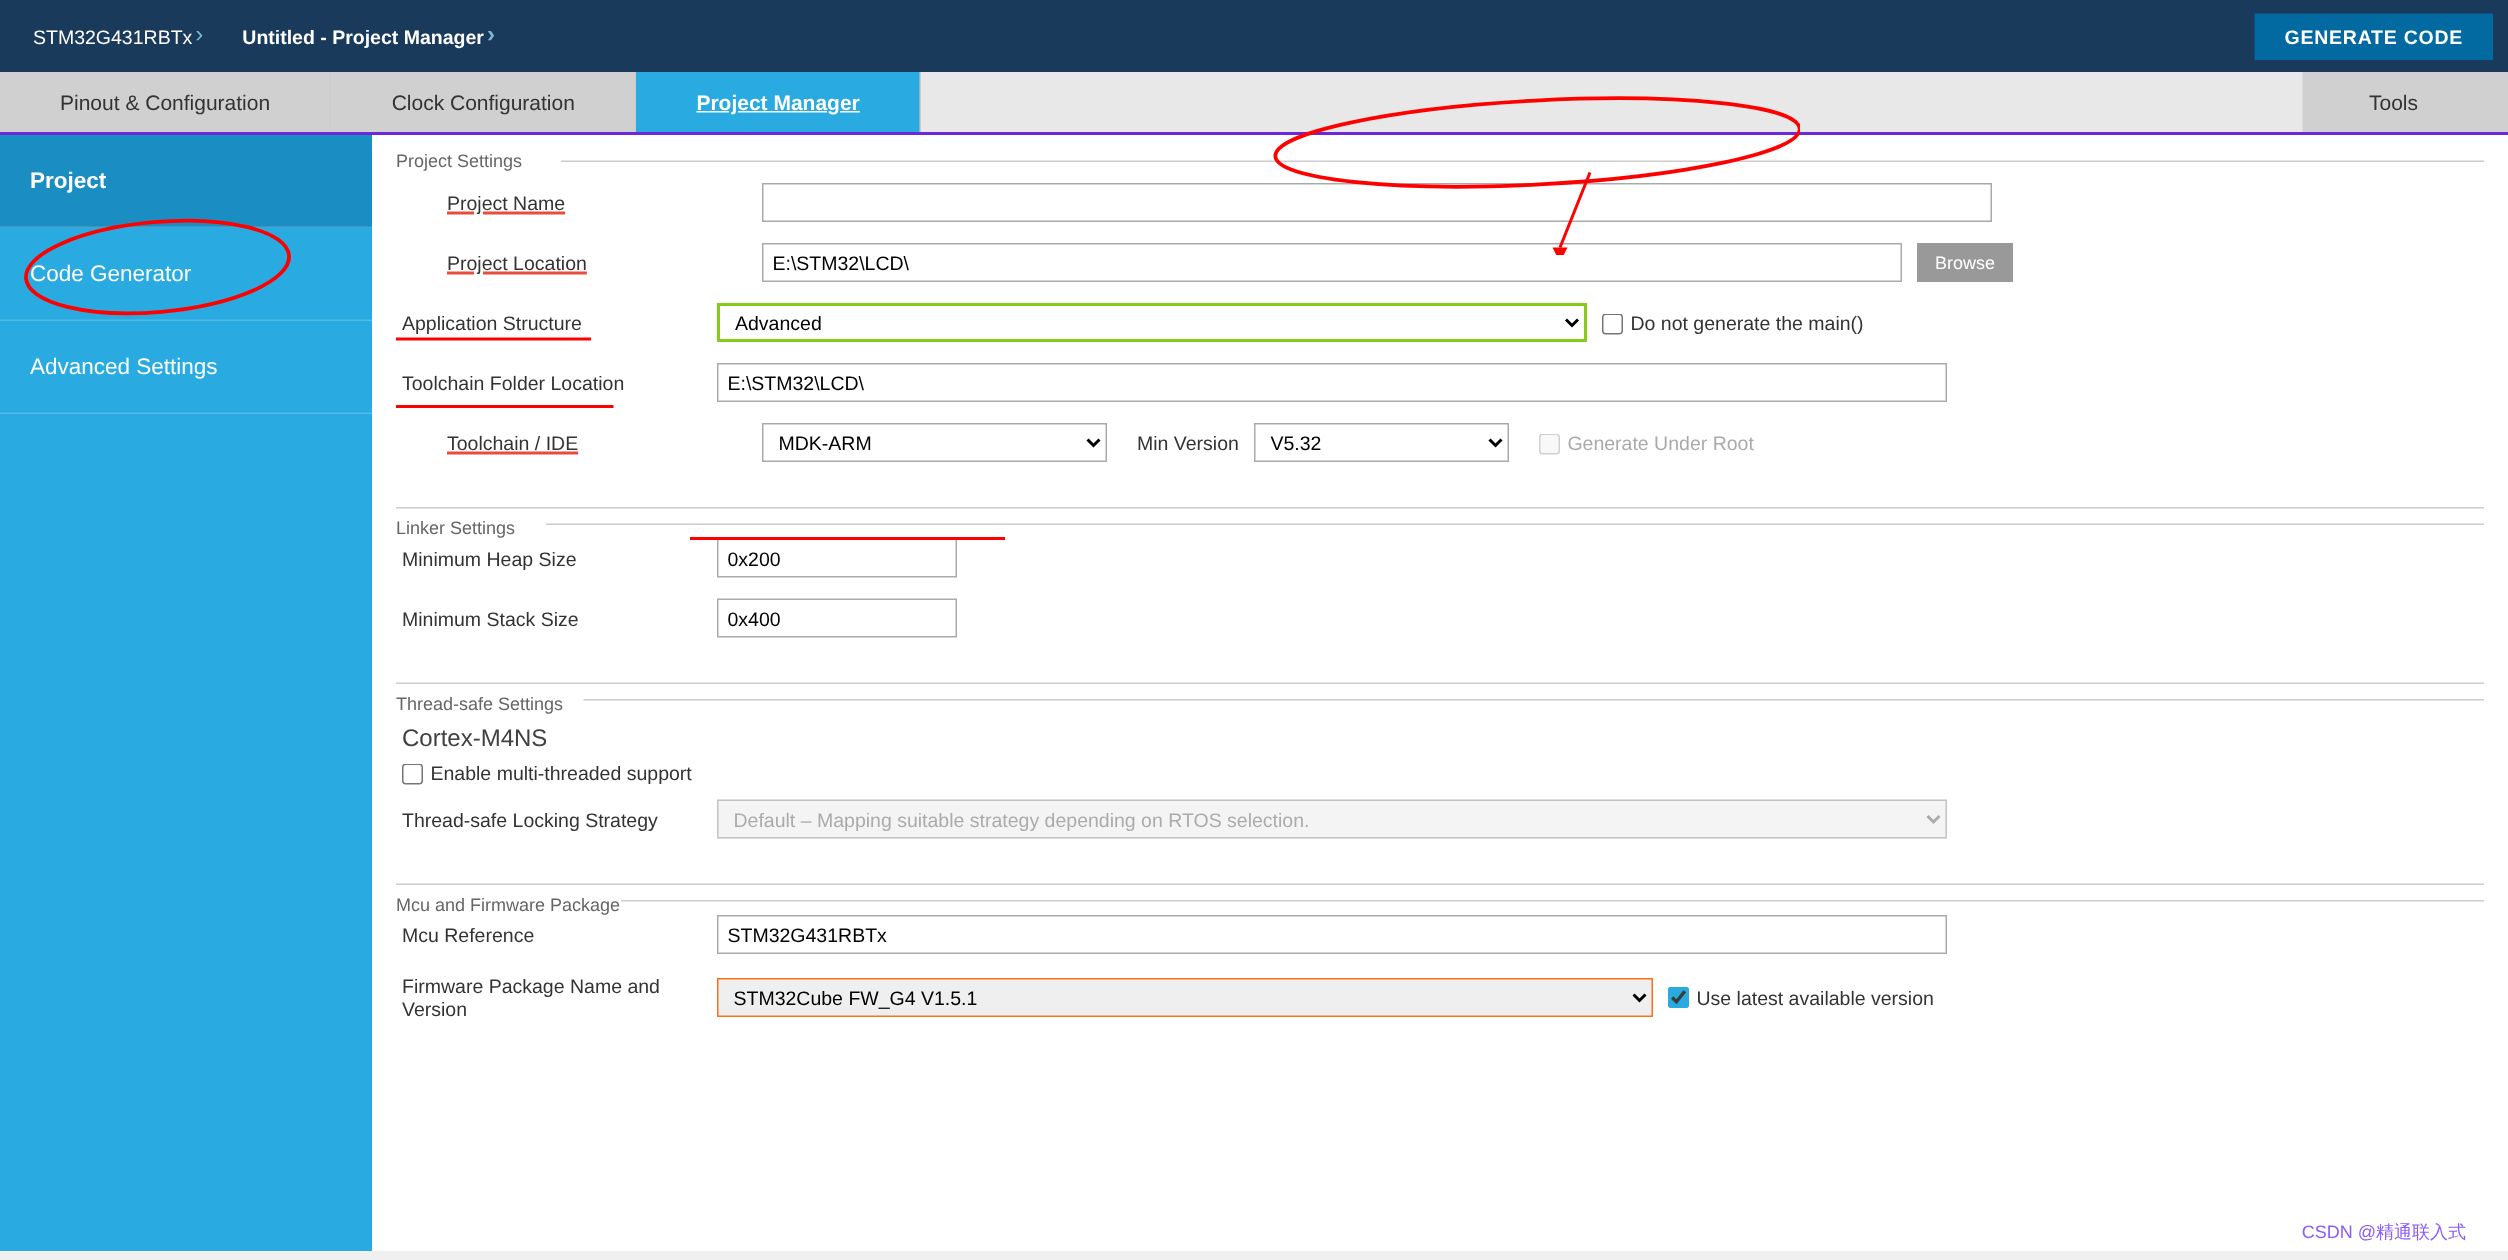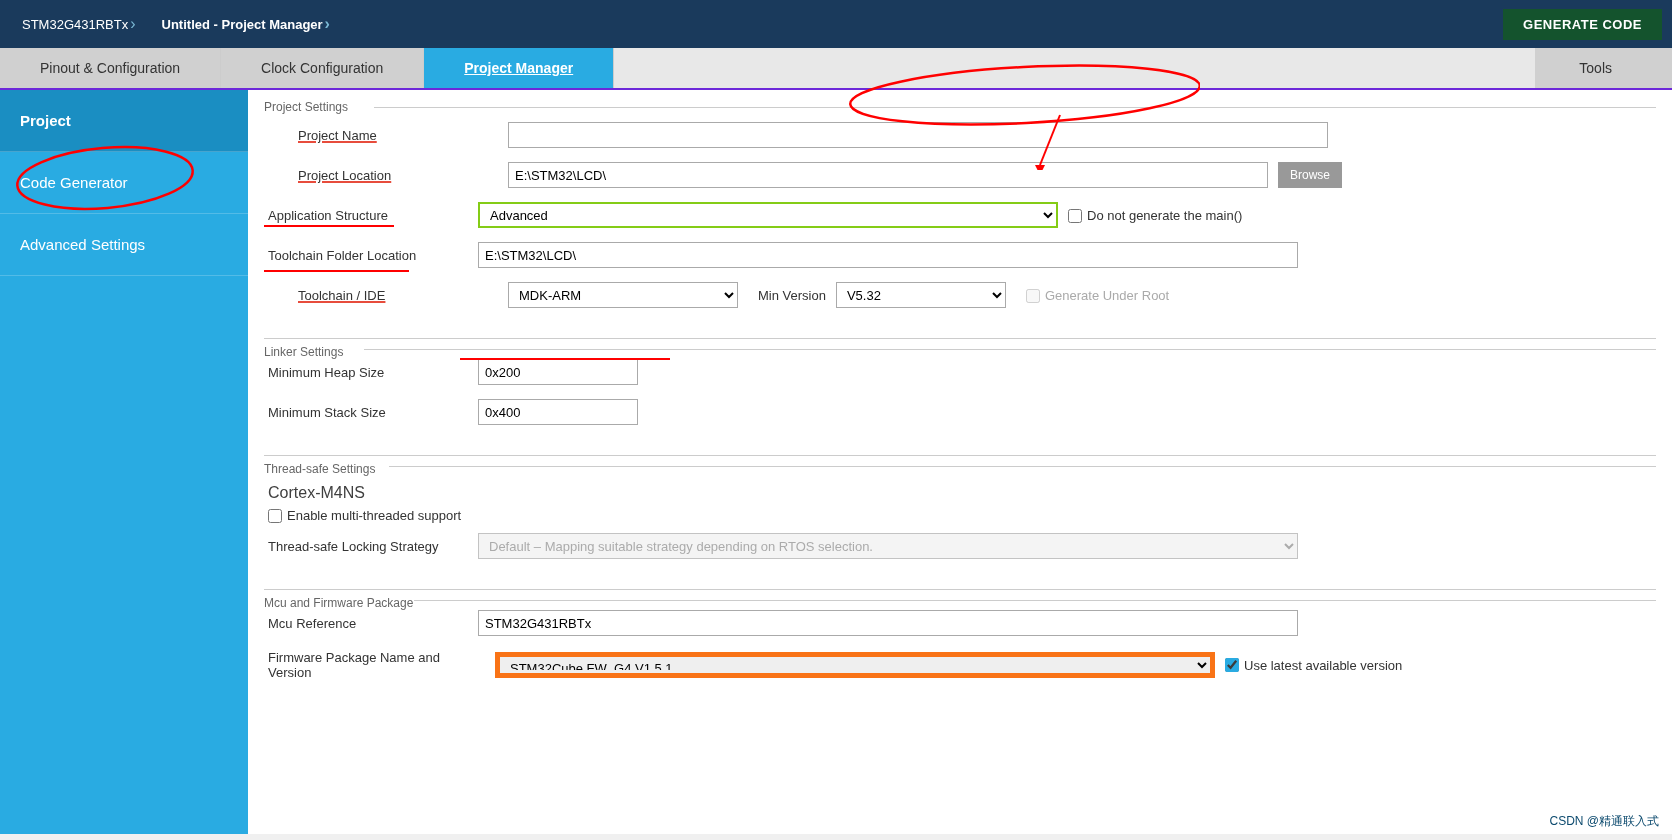--- a/index.html
+++ b/index.html
@@ -33,21 +33,21 @@
     .breadcrumb-item.active {
       font-weight: bold;
       text-align: right;
     }
     .breadcrumb-sep {
       color: #7ab8d4;
       font-size: 16px;
       margin: 0 2px;
     }
     .generate-btn {
-      background: #14532d;
+      background: #0369a1;
       color: white;
       border: none;
       padding: 8px 20px;
       font-size: 13px;
       font-weight: bold;
       cursor: pointer;
       letter-spacing: 0.5px;
     }
 
     
@@ -263,22 +263,22 @@
     }
     .use-latest-cb input {
       accent-color: #29abe2;
       width: 14px;
       height: 14px;
     }
 
     .watermark {
       position: absolute;
       bottom: 10px;
-      right: 13px;
-      color: #0c4a6e;
+      right: 28px;
+      color: #8b5cf6;
       font-size: 12px;
     }
   </style>
 </head>
 <body>
 
 <div class="page-wrapper">
 
   <div class="top-bar top-section">
     <div class="breadcrumb">
@@ -415,21 +415,21 @@
         <div style="position: absolute; top: 50%; left: 150px; right: 0; height: 1px; background: #ccc;"></div>
       </div>
 
       <div class="mcu-section">
         <div class="form-row">
           <div class="form-label">Mcu Reference</div>
           <input type="text" class="form-input-fixed" value="STM32G431RBTx" style="">
         </div>
         <div class="form-row firmware-row">
           <div class="form-label">Firmware Package Name and Version</div>
-          <select style="width:720px; border:5px solid #f97316; padding:3px 6px; font-size:13px; height:26px;margin-left:17px;">
+          <select style="width:624px; border:1px solid #f97316; padding:3px 6px; font-size:13px; height:26px;">
             <option>STM32Cube FW_G4 V1.5.1</option>
           </select>
           <label class="use-latest-cb">
             <input type="checkbox" checked="" style="">
             <span>Use latest available version</span>
           </label>
         </div>
       </div>
     </div>
   </div>

